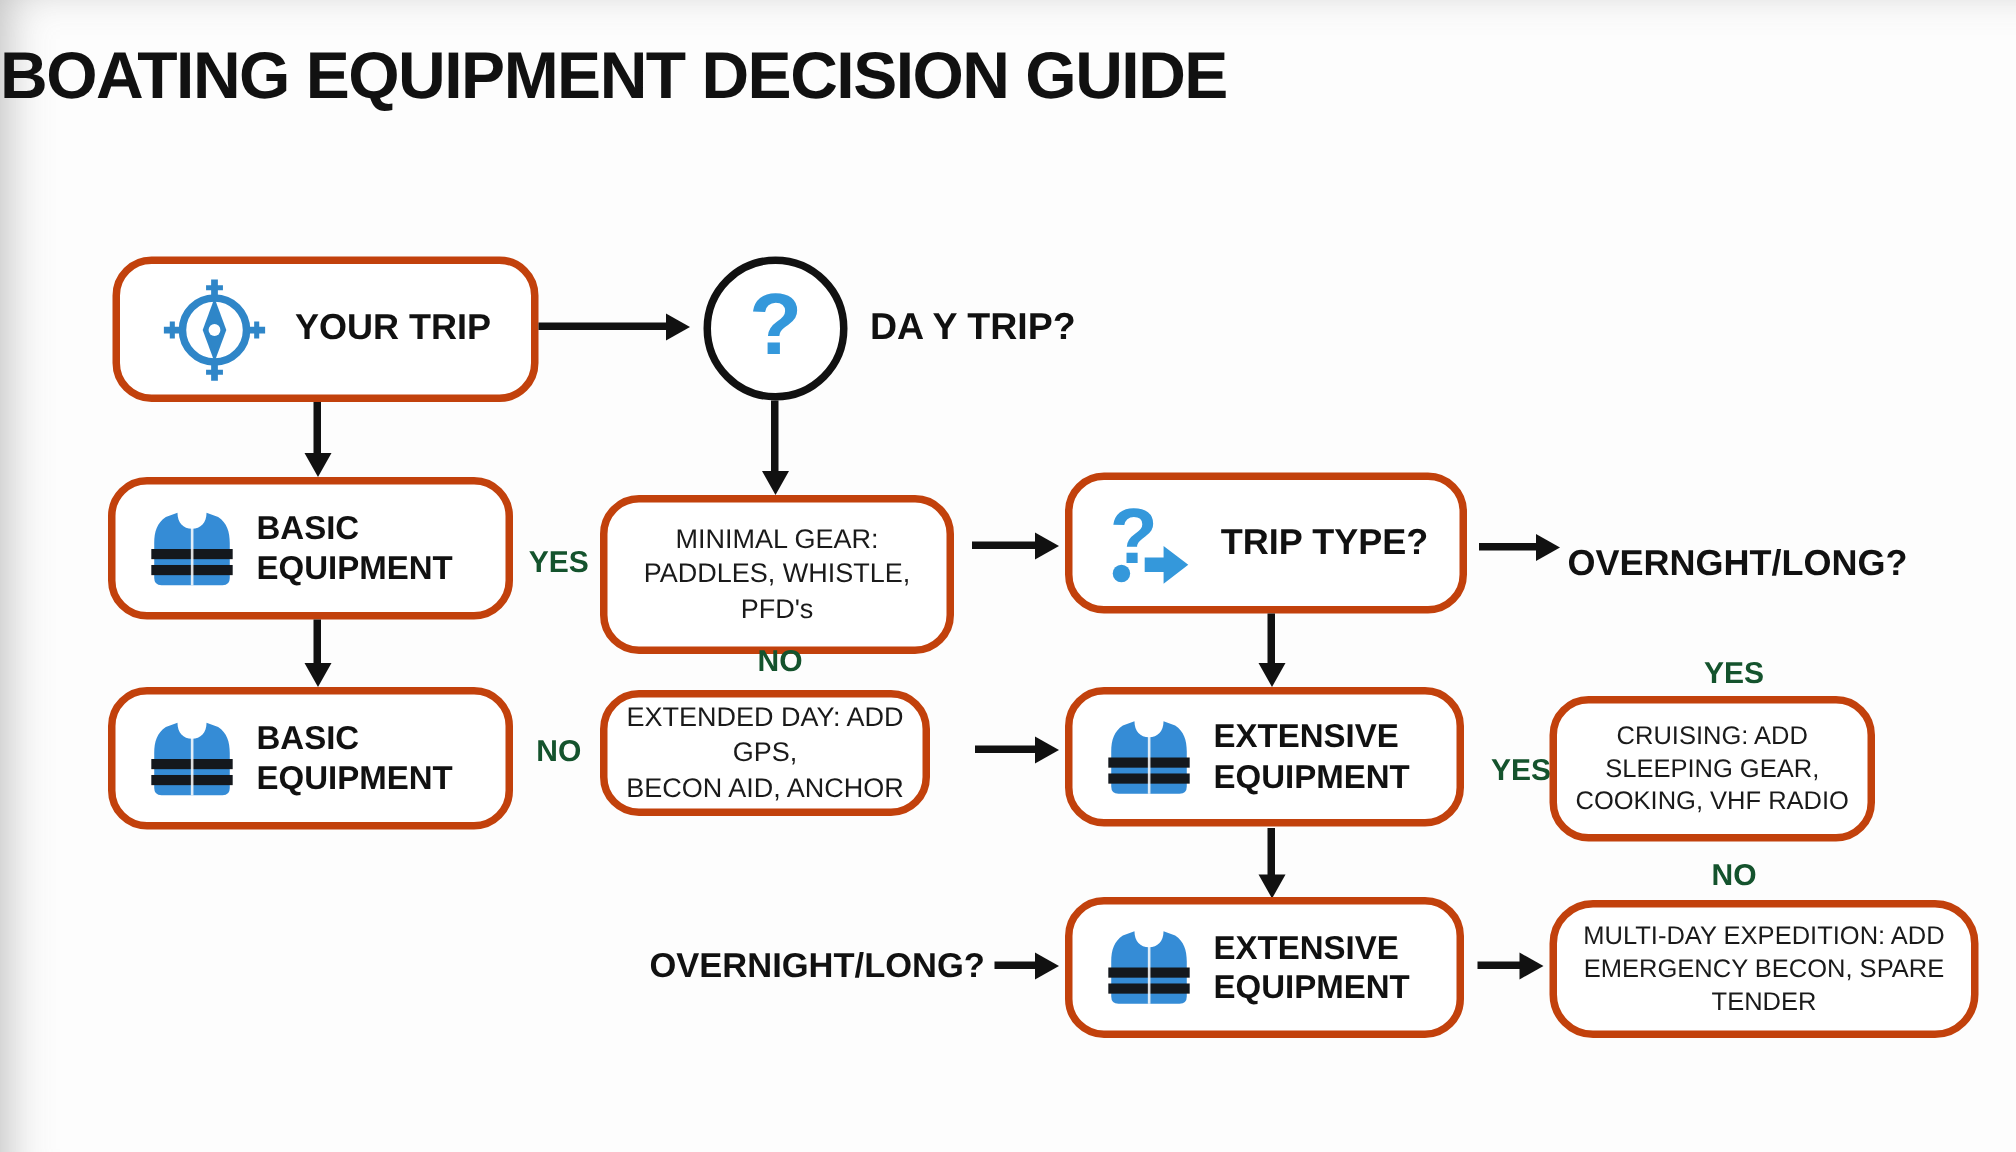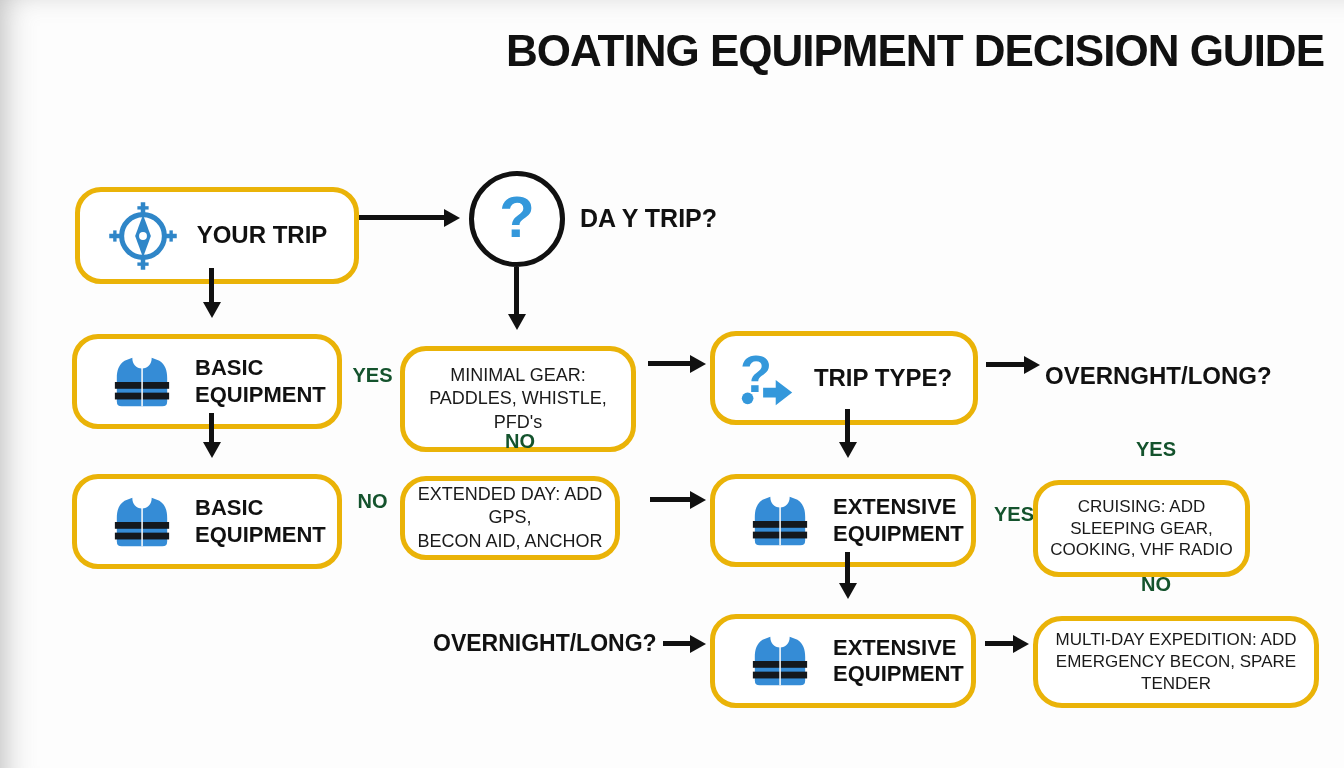--- a/index.html
+++ b/index.html
@@ -2,28 +2,28 @@
 <html><head>
 <meta charset="utf-8">
 <style>
   html,body{margin:0;padding:0;background:#e8e8e8;}
   #canvas{
     position:relative;width:1344px;height:768px;background:#fdfdfd;
     font-family:"Liberation Sans",sans-serif;color:#161616;overflow:hidden;
     box-shadow: inset 26px 12px 30px -22px rgba(110,110,110,.45);
   }
   .title{
-    position:absolute;left:0;right:20px;top:26px;text-align:right;
+    position:absolute;left:0;right:20px;top:26px;text-align:left;
     font-size:44px;font-weight:700;letter-spacing:-1px;color:#111;
   }
   .node{
-    position:absolute;background:#fff;border:5px solid #eab308;border-radius:26px;
-    display:flex;align-items:center;justify-content:center;box-sizing:border-box;margin-top:16px;
+    position:absolute;background:#fff;border:5px solid #c2410c;border-radius:26px;
+    display:flex;align-items:center;justify-content:center;box-sizing:border-box;
   }
-  .node.eq{justify-content:flex-start;padding:0 14px 0 34px;gap:22px;}
+  .node.eq{justify-content:flex-start;padding:0 14px 0 20px;gap:12px;}
   .node-title{font-weight:700;font-size:22px;line-height:1.2;color:#111;}
   .node-title.big{font-size:24px;}
   .gear-text{font-size:18px;line-height:1.3;text-align:center;color:#1a1a1a;padding:0 8px;}
   .gear-text.small{font-size:17px;line-height:1.28;}
   .qcircle{
     position:absolute;width:96px;height:96px;border:5px solid #111;border-radius:50%;
     background:#fff;display:flex;align-items:center;justify-content:center;box-sizing:border-box;
   }
   .qmark{color:#3498db;font-size:58px;font-weight:700;line-height:1;margin-top:-4px;}
   .floating-label{position:absolute;font-weight:700;font-size:24px;color:#111;white-space:nowrap;}

